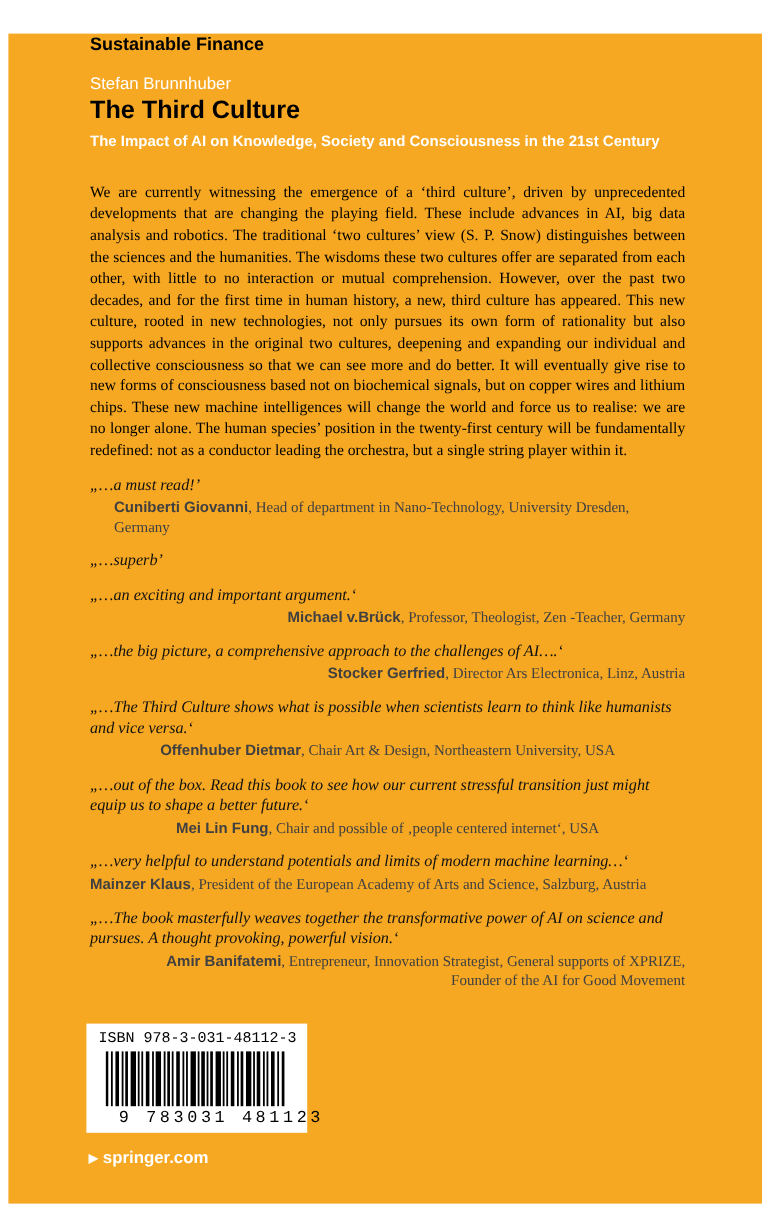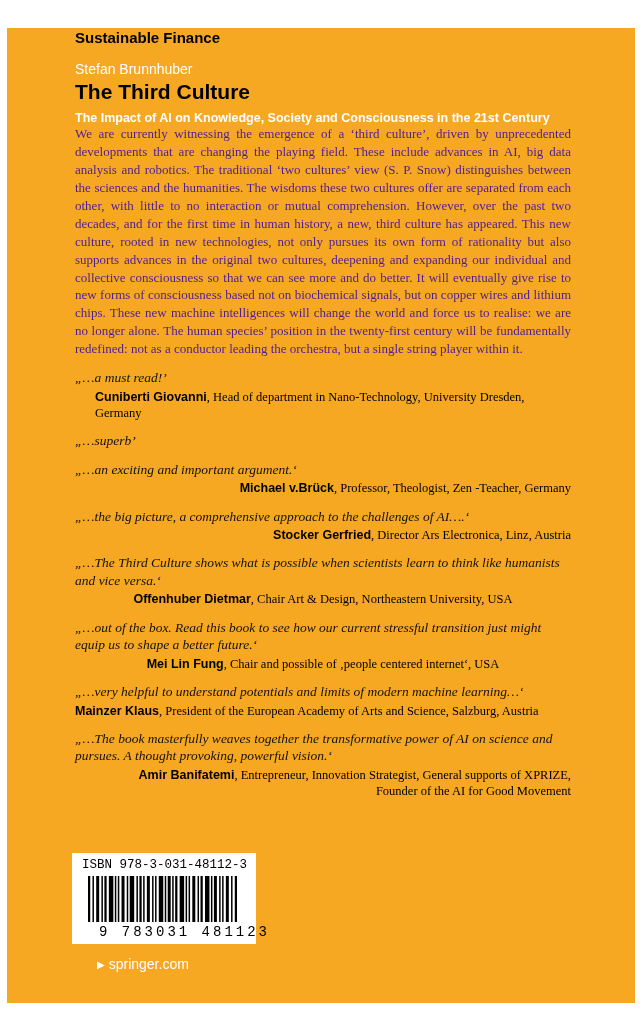--- a/index.html
+++ b/index.html
@@ -42,36 +42,37 @@
     margin-top: 3px;
   }
   .subtitle {
     font-family: "Liberation Sans", sans-serif;
     font-weight: bold;
     font-size: 12.5px;
     color: #ffffff;
     margin-top: 7px;
   }
   .synopsis {
+    margin-top: 26px;
     font-size: 13px;
     line-height: 1.38;
-    color: #4c1d95;
+    color: #000000;
     text-align: justify;
   }
   .quotes { margin-top: 8px; }
   .quote { margin-top: 11px; }
   .quote-text {
     font-style: italic;
     font-size: 13.5px;
     color: #111111;
     line-height: 1.3;
   }
   .quote-attr {
     font-size: 12.5px;
-    color: #000000;
+    color: #404040;
     margin-top: 2px;
     line-height: 1.3;
   }
   .attr-name {
     font-family: "Liberation Sans", sans-serif;
     font-weight: bold;
   }
   .al-indent1 { padding-left: 20px; }
   .al-indent2 { padding-left: 52px; }
   .al-right  { text-align: right; margin-left: 39px; }
@@ -105,23 +106,22 @@
     margin-top: 2px;
     white-space: nowrap;
     margin-left: 17px;
   }
   .springer {
     position: absolute;
     left: 74px;
     top: 956px;
     color: #ffffff;
     font-family: "Liberation Sans", sans-serif;
-    font-weight: normal;
+    font-weight: bold;
     font-size: 14px;
-    margin-left: 23px;
   }
   .springer .arrow {
     font-size: 10px;
     margin-right: 4px;
     vertical-align: 1px;
   }
 </style>
 </head>
 <body>
 

